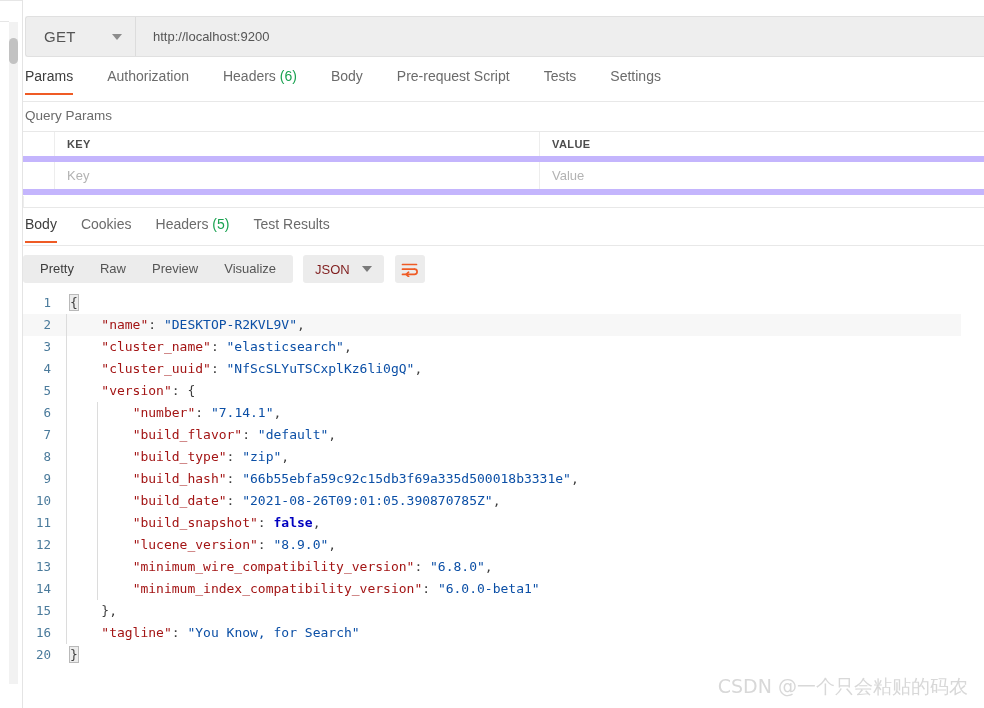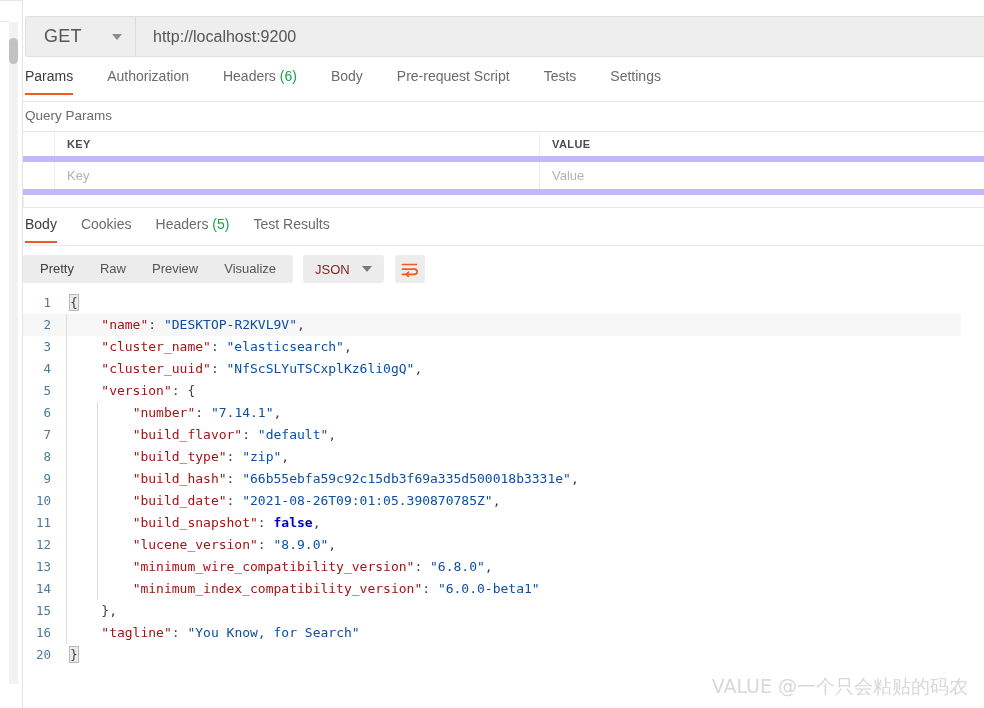--- a/index.html
+++ b/index.html
@@ -65,33 +65,33 @@
     border-radius: 3px 0 0 3px;
   }
   .method {
     width: 110px;
     display: flex; align-items: center; justify-content: space-between;
     padding: 0 13px 0 18px;
     border-right: 1px solid #dcdcdc;
     cursor: pointer;
   }
   .method-label {
-    font-size: 18px; color: #555555; letter-spacing: .3px;
+    font-size: 15px; color: #555555; letter-spacing: .3px;
   }
   .caret {
     width: 0; height: 0;
     border-left: 5px solid transparent;
     border-right: 5px solid transparent;
     border-top: 6px solid #8c8c8c;
   }
   .url-value {
     flex: 1;
     display: flex; align-items: center;
     padding-left: 17px;
-    font-size: 16px; color: #555555;
+    font-size: 13px; color: #555555;
     cursor: text;
   }
 
   
   .req-tabs {
     position: absolute; left: 0; top: 68px;
     width: 961px; height: 34px;
     display: flex; align-items: flex-start;
   }
   .rtab {
@@ -339,14 +339,14 @@
       <div class="cline"><div class="gutter">10</div><div class="ctext"><span class="p">        </span><span class="k">"build_date"</span><span class="p">: </span><span class="s">"2021-08-26T09:01:05.390870785Z"</span><span class="p">,</span></div><div class="fold1"></div><div class="fold2"></div></div>
       <div class="cline"><div class="gutter">11</div><div class="ctext"><span class="p">        </span><span class="k">"build_snapshot"</span><span class="p">: </span><span class="b">false</span><span class="p">,</span></div><div class="fold1"></div><div class="fold2"></div></div>
       <div class="cline"><div class="gutter">12</div><div class="ctext"><span class="p">        </span><span class="k">"lucene_version"</span><span class="p">: </span><span class="s">"8.9.0"</span><span class="p">,</span></div><div class="fold1"></div><div class="fold2"></div></div>
       <div class="cline"><div class="gutter">13</div><div class="ctext"><span class="p">        </span><span class="k">"minimum_wire_compatibility_version"</span><span class="p">: </span><span class="s">"6.8.0"</span><span class="p">,</span></div><div class="fold1"></div><div class="fold2"></div></div>
       <div class="cline"><div class="gutter">14</div><div class="ctext"><span class="p">        </span><span class="k">"minimum_index_compatibility_version"</span><span class="p">: </span><span class="s">"6.0.0-beta1"</span></div><div class="fold1"></div><div class="fold2"></div></div>
       <div class="cline"><div class="gutter">15</div><div class="ctext"><span class="p">    </span><span class="brk">}</span><span class="p">,</span></div><div class="fold1"></div></div>
       <div class="cline"><div class="gutter">16</div><div class="ctext"><span class="p">    </span><span class="k">"tagline"</span><span class="p">: </span><span class="s">"You Know, for Search"</span></div><div class="fold1"></div></div>
       <div class="cline"><div class="gutter">20</div><div class="ctext"><span class="brk match">}</span></div></div>
     </div>
 
-  <div class="wm">VALUE @一个只会粘贴的码农</div>
+  <div class="wm">CSDN @一个只会粘贴的码农</div>
 </div>
 
 </body></html>

